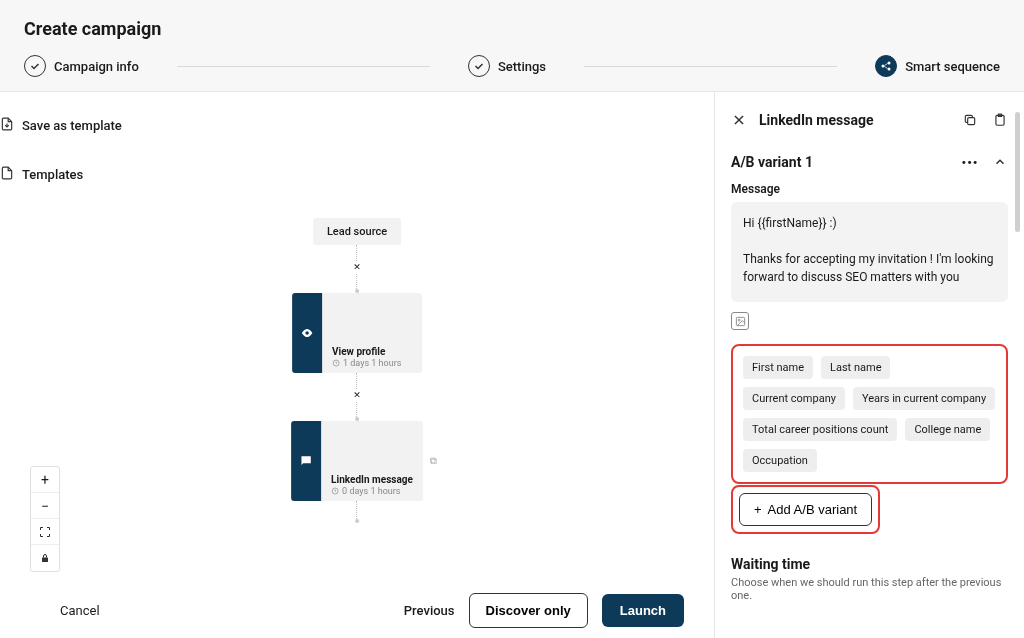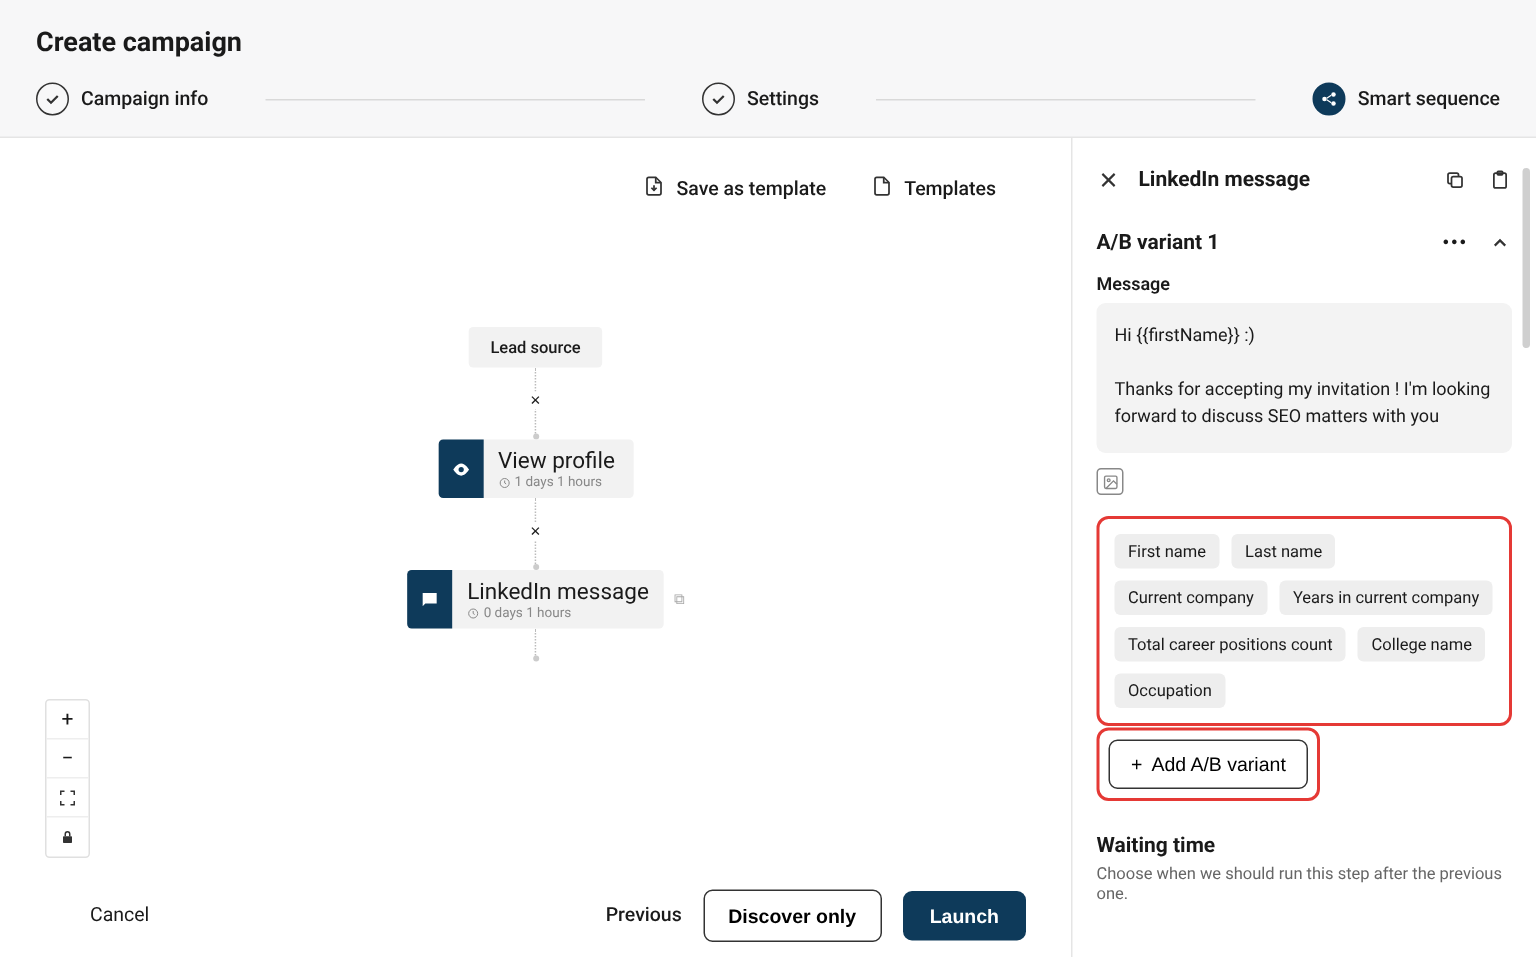--- a/index.html
+++ b/index.html
@@ -12,32 +12,32 @@
     .step { display: flex; align-items: center; gap: 8px; }
     .step-icon { width: 22px; height: 22px; border: 1.5px solid #333; border-radius: 50%; display: flex; align-items: center; justify-content: center; }
     .step-icon svg { width: 12px; height: 12px; }
     .step-icon.dark { background: #0e3a5a; border-color: #0e3a5a; }
     .step-label { font-size: 13px; font-weight: 500; }
     .step-divider { flex: 1; height: 1px; background: #d9d9d9; margin: 0 18px; }
     
     
     .main { display: flex; height: 550px; }
     .canvas-area { flex: 1; position: relative; overflow: hidden; }
-    .canvas-toolbar { display: flex; gap: 30px; justify-content: flex-end; padding: 24px 50px 0 0; }
+    .canvas-toolbar { display: flex; gap: 30px; justify-content: flex-end; padding: 24px 50px 0 0; flex-direction: column; }
     .toolbar-item { display: flex; align-items: center; gap: 8px; font-size: 13px; font-weight: 500; cursor: pointer; }
     .toolbar-item svg { width: 14px; height: 16px; }
     
     
     .flow { position: absolute; left: 50%; top: 126px; transform: translateX(-50%); display: flex; flex-direction: column; align-items: center; }
     .node-simple { background: #f2f2f2; padding: 7px 14px; border-radius: 3px; font-size: 11px; font-weight: 500; }
     .node-card { display: flex; align-items: stretch; background: #f2f2f2; border-radius: 3px; min-width: 130px; position: relative; }
     .node-icon { width: 30px; background: #0e3a5a; border-radius: 3px 0 0 3px; display: flex; align-items: center; justify-content: center; }
     .node-icon svg { width: 14px; height: 14px; fill: #fff; }
     .node-body { padding: 5px 10px; flex: 1; }
-    .node-title { font-size: 15px; font-weight: 400; }
+    .node-title { font-size: 10px; font-weight: 700; margin-top: 48px; }
     .node-sub { font-size: 9px; color: #888; display: flex; align-items: center; gap: 3px; margin-top: 1px; }
     .node-sub svg { width: 8px; height: 8px; }
     .node-extra { position: absolute; right: -14px; top: 50%; transform: translateY(-50%); font-size: 10px; color: #aaa; }
     .connector { width: 1px; height: 18px; border-left: 1px dotted #bbb; position: relative; }
     .connector-x { width: 12px; height: 12px; background: #fff; font-size: 9px; display: flex; align-items: center; justify-content: center; position: relative; margin: -2px 0; z-index: 1; }
     .connector-dot { width: 4px; height: 4px; border-radius: 50%; background: #ccc; }
     
     
     .zoom-controls { position: absolute; left: 30px; bottom: 70px; background: #fff; border: 1px solid #e0e0e0; border-radius: 3px; width: 30px; }
     .zoom-btn { height: 26px; display: flex; align-items: center; justify-content: center; cursor: pointer; border-bottom: 1px solid #eee; font-size: 14px; }

